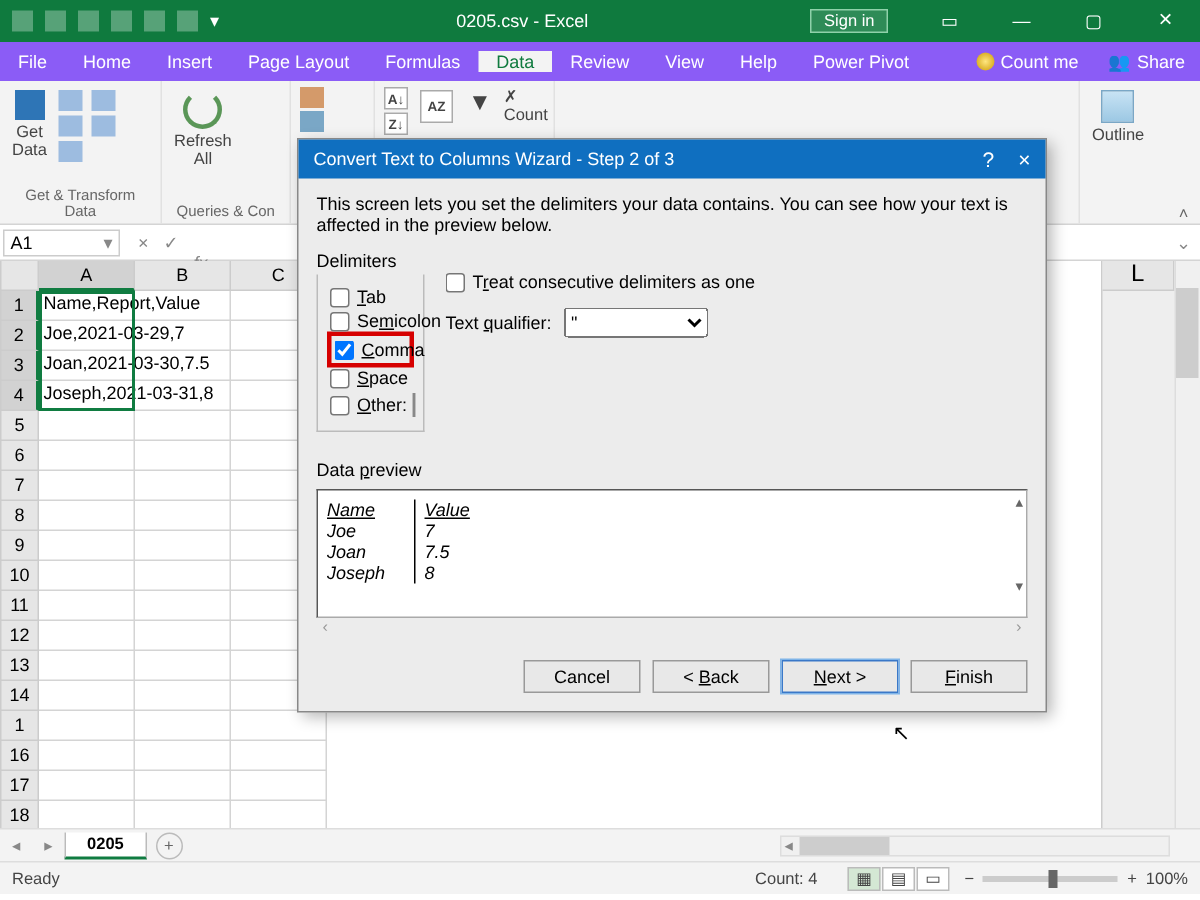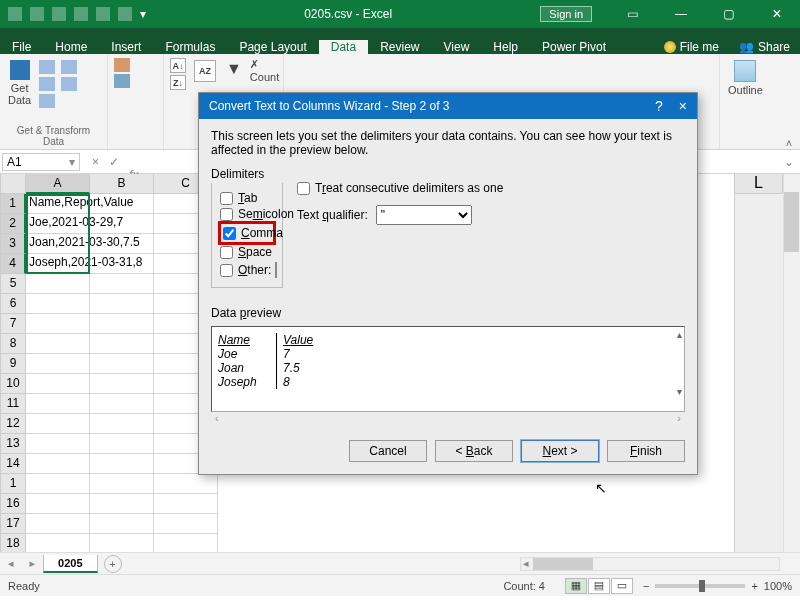--- a/index.html
+++ b/index.html
@@ -9,21 +9,21 @@
 .titlebar { height: 28px; background: #0f7a3e; display: flex; align-items: center; color: #fff; font-size: 12px; }
 .titlebar .qat { display: flex; gap: 8px; padding: 0 8px; align-items: center; }
 .titlebar .qat .qicon { width: 14px; height: 14px; background: rgba(255,255,255,0.3); }
 .titlebar .doc-title { flex: 1; text-align: center; }
 .titlebar .right-controls { display: flex; align-items: center; gap: 2px; }
 .titlebar .signin { background: #2e8b57; border: 1px solid #8fd1aa; padding: 1px 8px; font-size: 11px; margin-right: 16px; }
 .titlebar .winbtn { width: 46px; height: 28px; display: flex; align-items: center; justify-content: center; font-size: 12px; }
 .titlebar .winbtn.close { font-size: 16px; }
 
 
-.ribbon-tabs { height: 26px; background: #14532d; display: flex; align-items: flex-end; color: #fff; font-size: 12px; }
+.ribbon-tabs { height: 26px; background: #8b5cf6; display: flex; align-items: center; color: #fff; font-size: 12px; }
 .ribbon-tabs .tab { padding: 0 12px; display: flex; align-items: center; cursor: pointer; }
 .ribbon-tabs .tab.active { background: #f3f3f3; color: #0f7a3e; }
 .ribbon-tabs .spacer { flex: 1; }
 .ribbon-tabs .tellme { display: flex; align-items: center; gap: 4px; padding: 0 10px; }
 .ribbon-tabs .share { display: flex; align-items: center; gap: 4px; padding: 0 10px; }
 .bulb { width: 12px; height: 12px; background: radial-gradient(circle,#ffe680,#cc9900); border-radius: 50%; }
 
 
 .ribbon { height: 96px; background: #f3f3f3; border-bottom: 1px solid #d4d4d4; display: flex; font-size: 11px; color: #444; }
 .group { border-right: 1px solid #e1e1e1; padding: 4px 6px 2px; display: flex; flex-direction: column; justify-content: space-between; }
@@ -134,31 +134,31 @@
     <div class="winbtn">—</div>
     <div class="winbtn">▢</div>
     <div class="winbtn close">×</div>
   </div>
 </div>
 
 <div class="ribbon-tabs">
   <div class="tab">File</div>
   <div class="tab">Home</div>
   <div class="tab">Insert</div>
+  <div class="tab">Page Layout</div>
   <div class="tab">Formulas</div>
-  <div class="tab">Page Layout</div>
   <div class="tab active">Data</div>
   <div class="tab">Review</div>
   <div class="tab">View</div>
   <div class="tab">Help</div>
   <div class="tab">Power Pivot</div>
   <div class="spacer"></div>
   <div class="tellme">
       <span class="bulb"></span>
-      <span>File me</span>
+      <span>Count me</span>
     </div>
   <div class="share">
       <span>👥</span>
       <span>Share</span>
     </div>
 </div>
 
 <div class="ribbon">
   <div class="group" style="width:108px">
     <div class="group-body">
@@ -171,20 +171,30 @@
         <span class="mini"></span>
         <span class="mini"></span>
         <span class="mini"></span>
       </div>
       <div style="display:flex;flex-direction:column;gap:3px;padding-top:2px">
         <span class="mini"></span>
         <span class="mini"></span>
       </div>
     </div>
     <div class="group-label">Get &amp; Transform Data</div>
+  </div>
+  <div class="group" style="width:86px">
+    <div class="group-body">
+      <div class="big-btn">
+        <div class="refresh-icn"></div>
+        <div style="text-align:center;white-space:pre">Refresh
+All</div>
+      </div>
+    </div>
+    <div class="group-label">Queries &amp; Con</div>
   </div>
   <div class="group" style="width:56px">
     <div class="group-body" style="flex-direction:column;gap:2px">
       <span class="mini" style="background:#d49a6a"></span>
       <span class="mini" style="background:#7aa7c6"></span>
     </div>
     <div class="group-label"></div>
   </div>
   <div class="group" style="width:120px">
     <div class="group-body">

